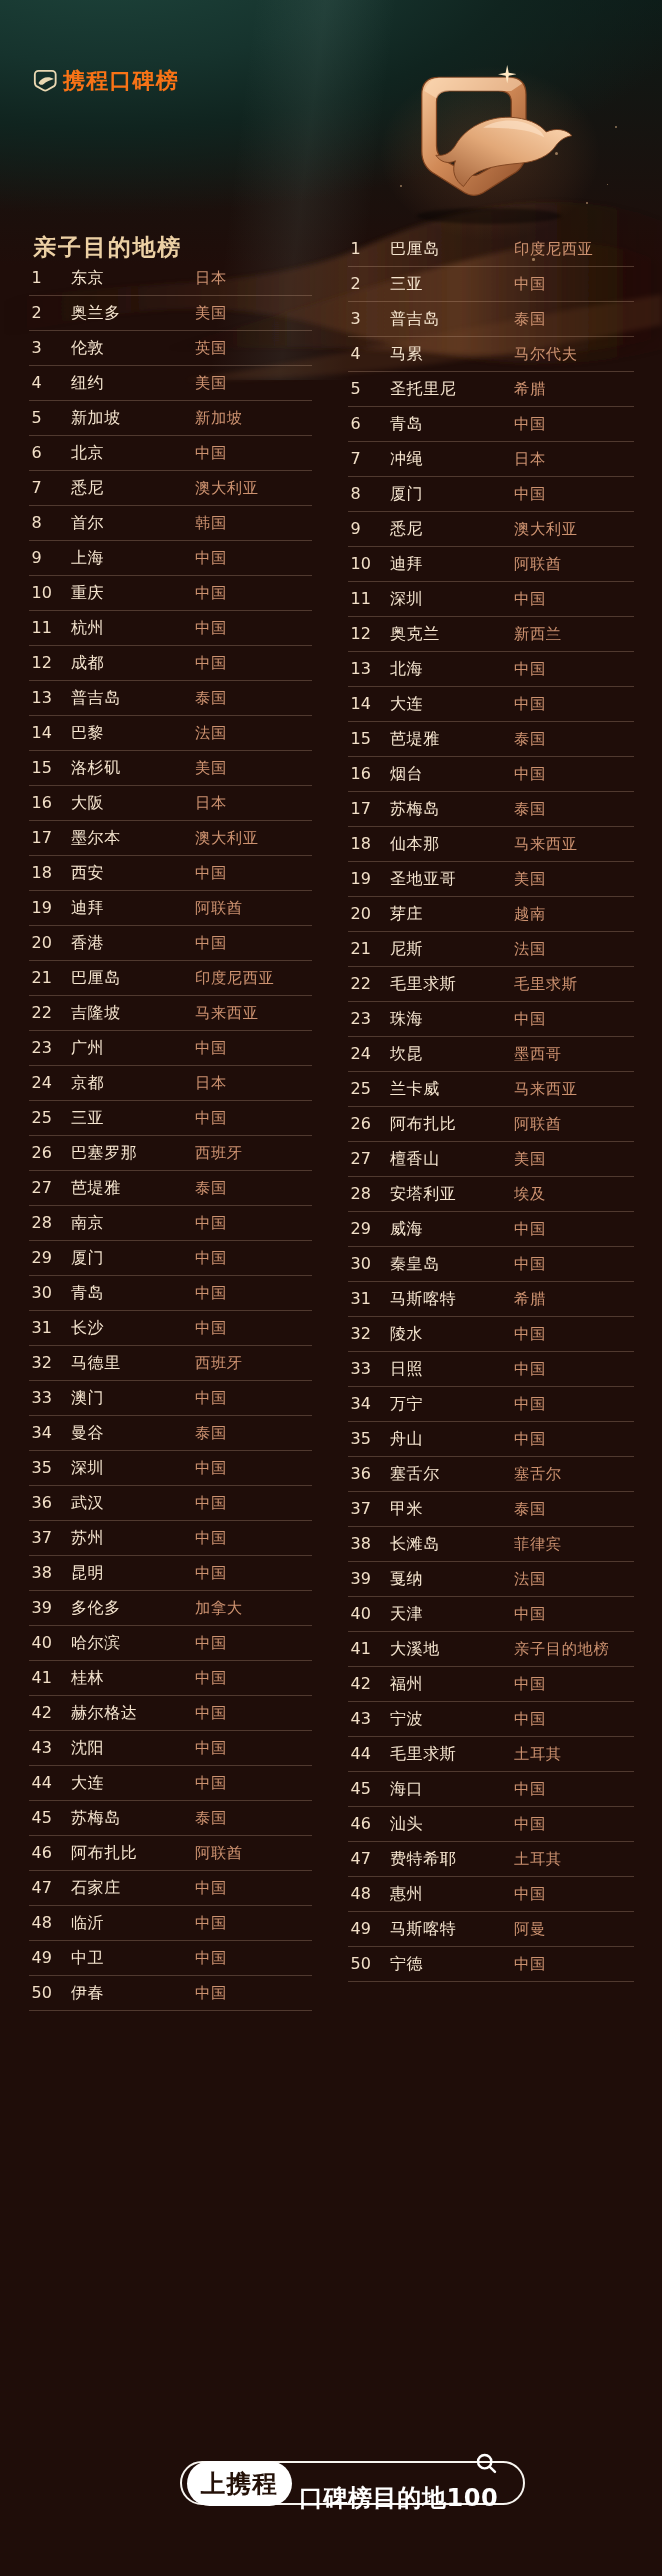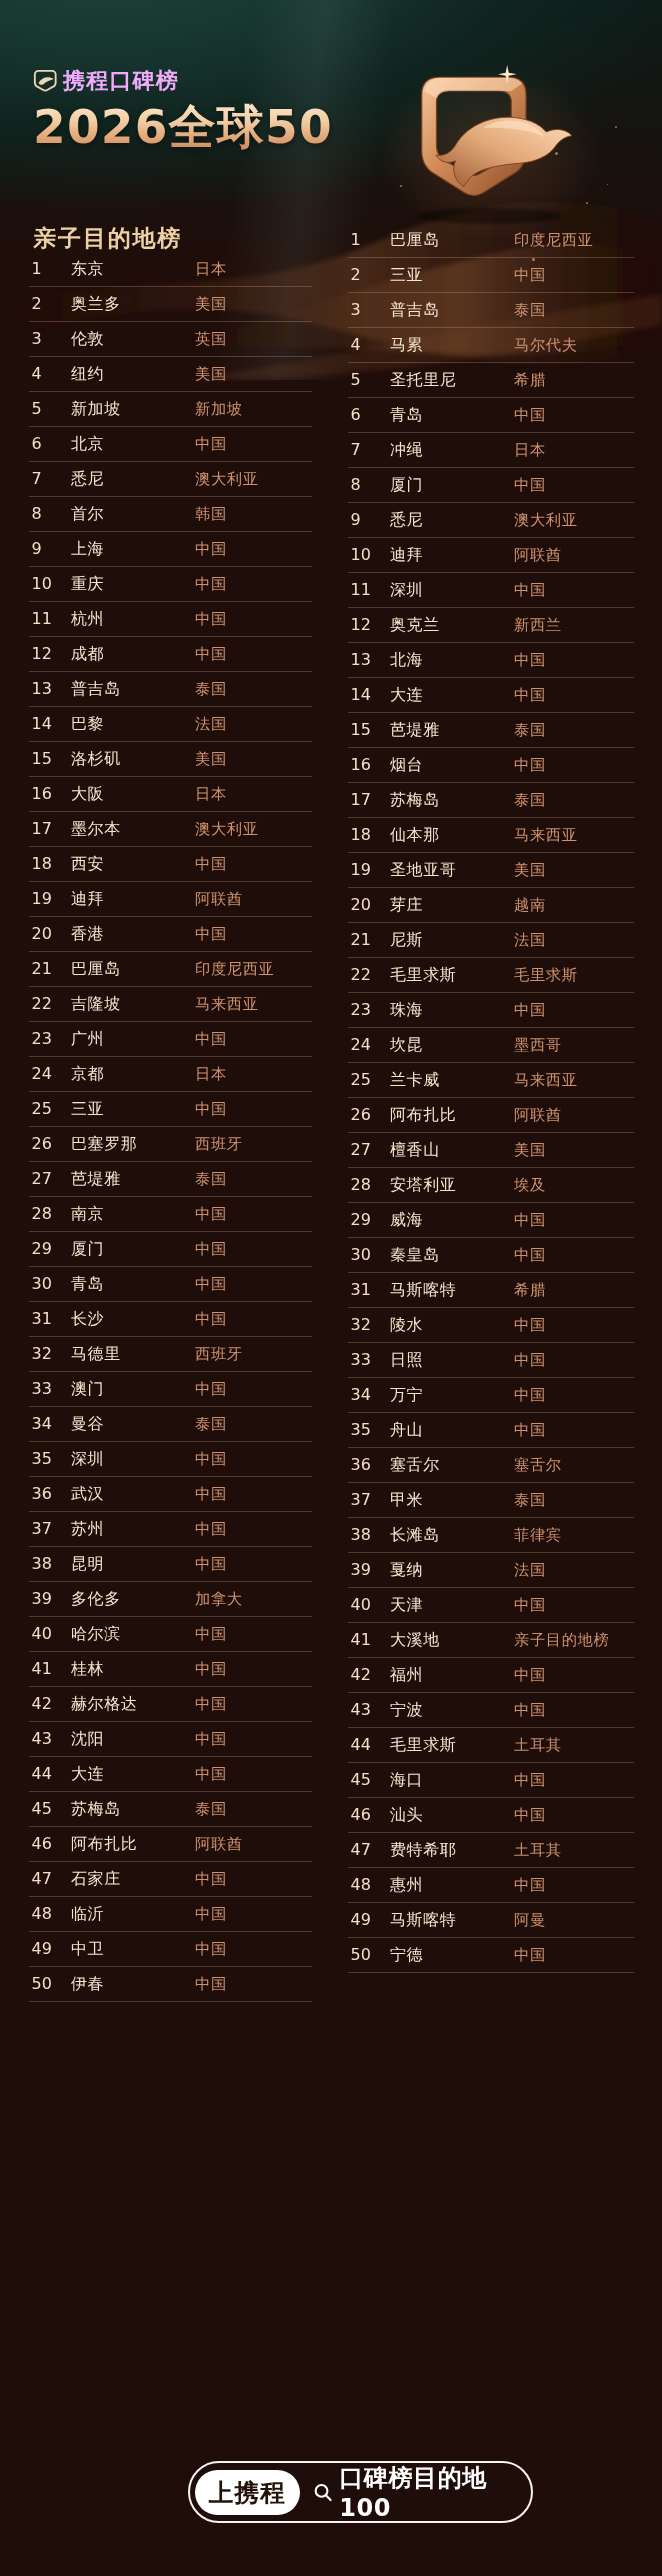--- a/index.html
+++ b/index.html
@@ -17,60 +17,60 @@
       linear-gradient(180deg, #0d1a17 0%, rgba(31,13,9,0) 70%);
   }
   .bg-waves{position:absolute;left:0;top:92px;width:662px;height:319px;opacity:.9;}
   .emblem-glow{
     position:absolute;left:343px;top:37px;width:294px;height:233px;border-radius:50%;
     background:radial-gradient(50% 50% at 50% 50%, rgba(255,150,84,0.16) 0%, rgba(255,150,84,0.05) 55%, rgba(0,0,0,0) 75%);
   }
   .particle{position:absolute;border-radius:50%;background:rgba(243,196,148,.55);}
   
   .logo{position:absolute;left:33px;top:66px;display:flex;align-items:center;gap:5.5px;}
-  .logo-text{font-size:22px;font-weight:600;color:#f0abfc;letter-spacing:1.2px;}
+  .logo-text{font-size:22px;font-weight:600;color:#f97316;letter-spacing:1.2px;}
   
   .title{
     position:absolute;left:33px;top:97px;width:343px;
     font-size:47px;line-height:59px;font-weight:800;letter-spacing:1.2px;
     background:linear-gradient(180deg,#fbe9d0 6%,#f2cba2 42%,#dfa272 72%,#c6835a 96%);
     -webkit-background-clip:text;background-clip:text;color:transparent;
     filter:drop-shadow(0 2.5px 3.7px rgba(0,0,0,.45));
   }
   
   .emblem{position:absolute;left:391px;top:59px;width:205px;height:168px;}
   .sparkle{position:absolute;left:498px;top:65px;width:18.4px;height:18.4px;}
   
-  .col{position:absolute;top:223px;}
+  .col{position:absolute;top:232px;}
   .col-left{left:29px;width:283px;}
   .col-right{left:348px;width:286px;}
   .col-header{
     height:29px;padding-left:4.3px;
     font-size:23px;font-weight:700;letter-spacing:1.8px;color:#ecd0a4;
     white-space:nowrap;
   }
   .rows{margin-top:0;}
   .row{position:relative;height:35px;box-sizing:border-box;
        border-bottom:0.6px solid rgba(214,178,150,0.27);}
   .row span{position:absolute;top:0;line-height:34px;white-space:nowrap;}
   .cell-rank{left:2.5px;font-size:16px;font-weight:500;color:#f3e0c8;}
   .cell-city{left:42px;font-size:16px;font-weight:500;color:#f6e6d0;letter-spacing:0.6px;}
   .cell-country{left:166px;font-size:15.3px;font-weight:400;color:#cd9270;letter-spacing:0.6px;}
   
   .footer-pill{
-    position:absolute;left:188px;top:2461px;width:345px;height:62px;box-sizing:border-box;
+    position:absolute;left:180px;top:2461px;width:345px;height:44px;box-sizing:border-box;
     border:2.5px solid #f8f5f0;border-radius:31px;
-    display:flex;align-items:center;padding:0 16px 0 4.9px;gap:13px;
+    display:flex;align-items:center;padding:0 16px 0 4.9px;gap:7px;
   }
   .footer-app{
     background:#ffffff;border-radius:23px;height:45px;min-width:105px;
     display:flex;align-items:center;justify-content:center;
     font-size:24.5px;font-weight:800;color:#241108;letter-spacing:1.2px;
   }
-  .footer-search{display:flex;align-items:center;gap:6.1px;}
+  .footer-search{display:flex;align-items:flex-end;gap:6.1px;flex-direction:column;}
   .footer-search-text{font-size:24px;font-weight:700;color:#ffffff;letter-spacing:0.6px;}
 </style>
 </head>
 <body>
 
 <div id="poster">
 
   <div class="bg-top"></div>
   <svg class="bg-waves" viewBox="0 0 1080 520">
     <defs>
@@ -102,21 +102,20 @@
 
   <div class="logo">
     <svg width="24.5" height="24.5" viewBox="0 0 40 40">
       <path d="M9,3 H31 A6,6 0 0 1 37,9 V22 A8,8 0 0 1 32.2,29.3 L23.2,34.3 Q20,36.1 16.8,34.3 L7.8,29.3 A8,8 0 0 1 3,22 V9 A6,6 0 0 1 9,3 Z" fill="none" stroke="#ead8b2" stroke-width="3"></path>
       <path d="M9,23 C14,13.5 25,11 34,16.5 C28,18.5 22,20.5 17.5,24.5 C14.5,27 10.5,26 9,23 Z" fill="#ead8b2"></path>
     </svg>
     <span class="logo-text">携程口碑榜</span>
   </div>
 
   <div class="title">
-    <div>2026全球50</div>
   </div>
 
   <svg class="emblem" viewBox="0 0 334 274">
     <defs>
       <linearGradient id="cop" x1="0" y1="0" x2="1" y2="1">
         <stop offset="0" stop-color="#f6c79b"></stop>
         <stop offset=".45" stop-color="#d18a57"></stop>
         <stop offset="1" stop-color="#8f4f2a"></stop>
       </linearGradient>
       <linearGradient id="cop2" x1="0" y1="1" x2="1" y2="0">

